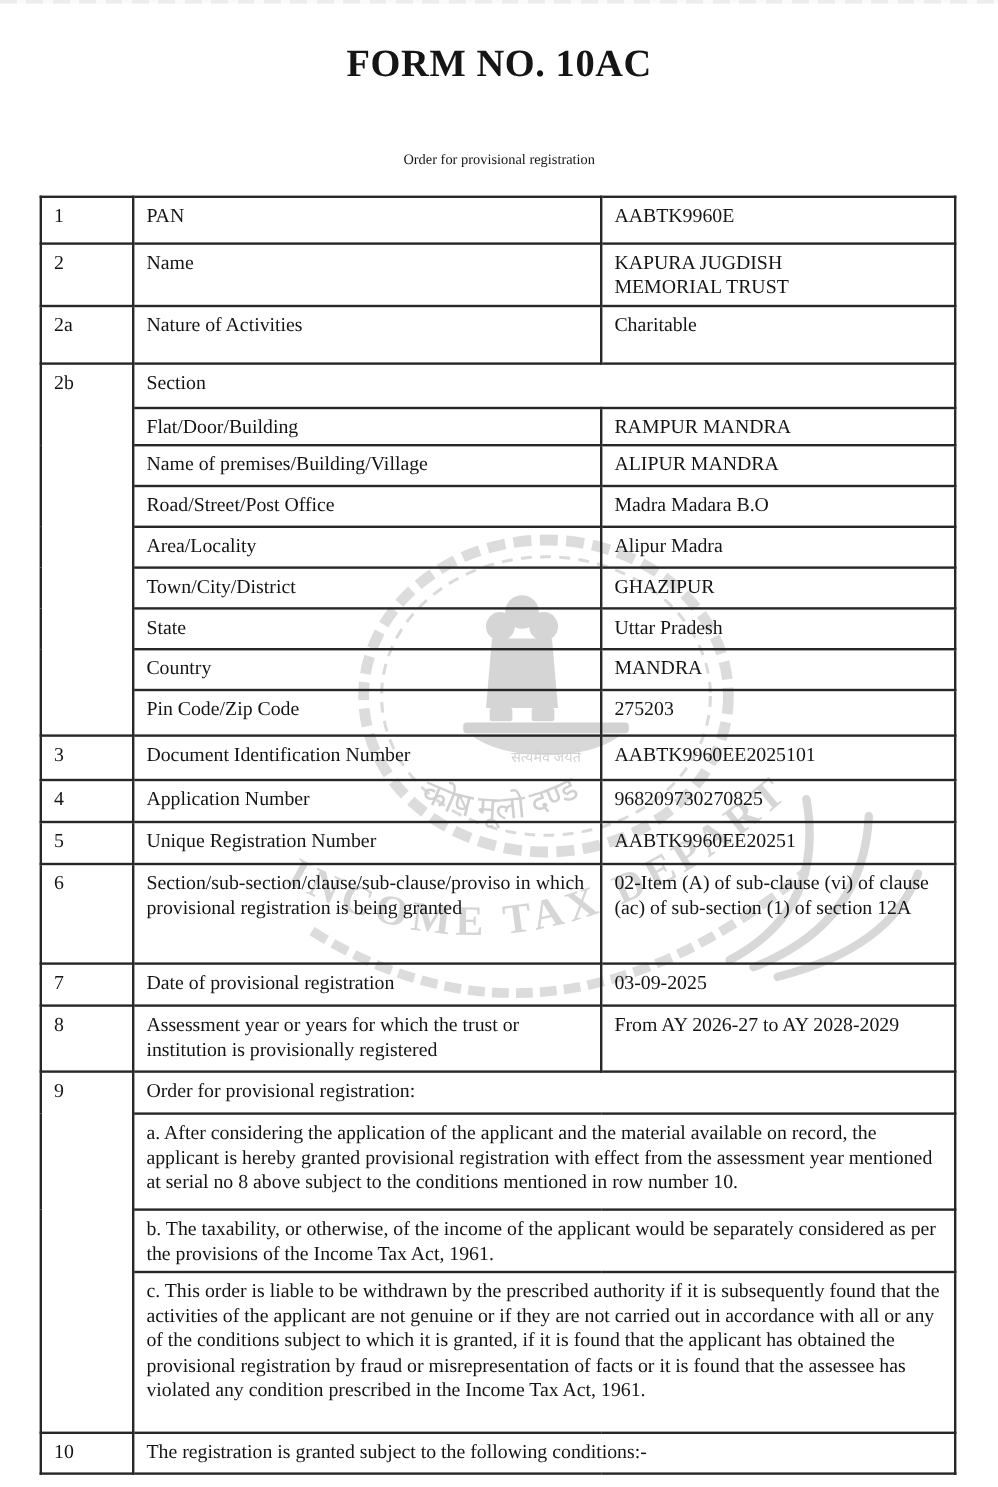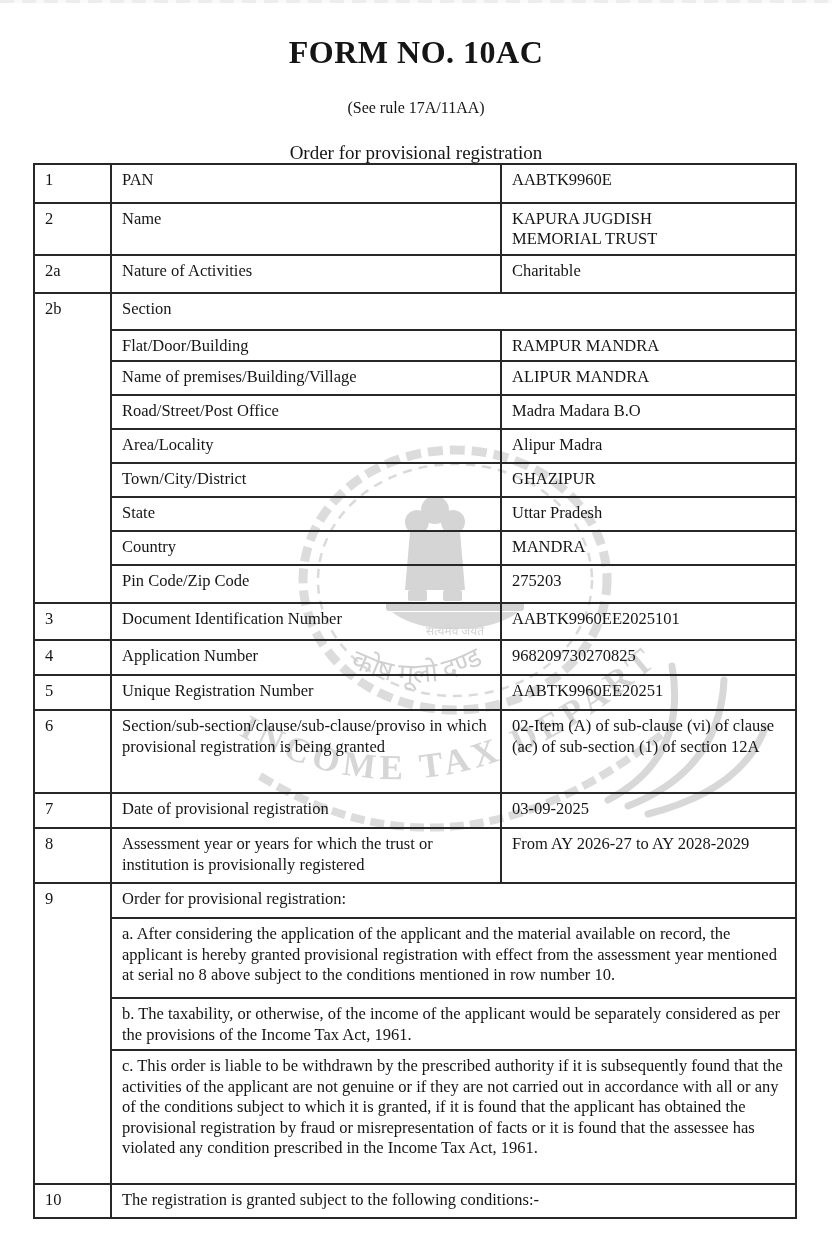--- a/index.html
+++ b/index.html
@@ -11,21 +11,21 @@
     color:#151515;
     overflow:hidden;
   }
   .top-edge{
     position:absolute;top:0;left:0;width:832px;height:3px;
     background:repeating-linear-gradient(90deg,#ededed 0 14px,#fafafa 14px 22px);
   }
   .hdr{position:absolute;left:0;width:832px;text-align:center;}
   .title{top:34px;font-size:32px;font-weight:bold;letter-spacing:.5px;}
   .rule-line{top:99px;font-size:16px;}
-  .subtitle{top:126px;font-size:19px;margin-top:16px;}
+  .subtitle{top:126px;font-size:12px;}
 
   
   .wm{position:absolute;left:220px;top:428px;width:575px;height:480px;z-index:0;pointer-events:none;}
 
   
   table.form{
     position:absolute;left:33px;top:163px;z-index:1;
     width:762px;border-collapse:collapse;table-layout:fixed;
     background:transparent;
   }
@@ -75,41 +75,40 @@
     </text>
     <path d="M 40 348 Q 240 472 452 298" stroke="#dcdcdc" stroke-width="8" stroke-dasharray="14 6" fill="none"></path>
     <g stroke="#d8d8d8" stroke-width="7" fill="none" stroke-linecap="round">
       <path d="M 388 372 Q 468 330 452 238"></path>
       <path d="M 408 378 Q 500 342 504 252"></path>
       <path d="M 428 386 Q 522 362 545 300"></path>
     </g>
   </svg>
 
   <div class="hdr title">FORM NO. 10AC</div>
-  <div class="hdr rule-line">(See rule 17A/11AA)</div>
   <div class="hdr subtitle">Order for provisional registration</div>
 
   <table class="form">
     <colgroup>
         <col class="c1">
         <col class="c2">
         <col class="c3">
       </colgroup>
     <tbody>
       <tr style="height:39px">
         <td class="sn">1</td>
         <td class="lbl">PAN</td>
         <td>AABTK9960E</td>
       </tr>
       <tr style="height:50px">
         <td class="sn">2</td>
         <td class="lbl">Name</td>
         <td><span class="narrow">KAPURA JUGDISH MEMORIAL TRUST</span></td>
       </tr>
-      <tr style="height:38px">
+      <tr style="height:48px">
         <td class="sn">2a</td>
         <td class="lbl">Nature of Activities</td>
         <td>Charitable</td>
       </tr>
       <tr style="height:37px">
         <td class="sn" rowspan="9">2b</td>
         <td class="lbl" colspan="2">Section</td>
       </tr>
       <tr style="height:19px">
         <td class="lbl">Flat/Door/Building</td>

